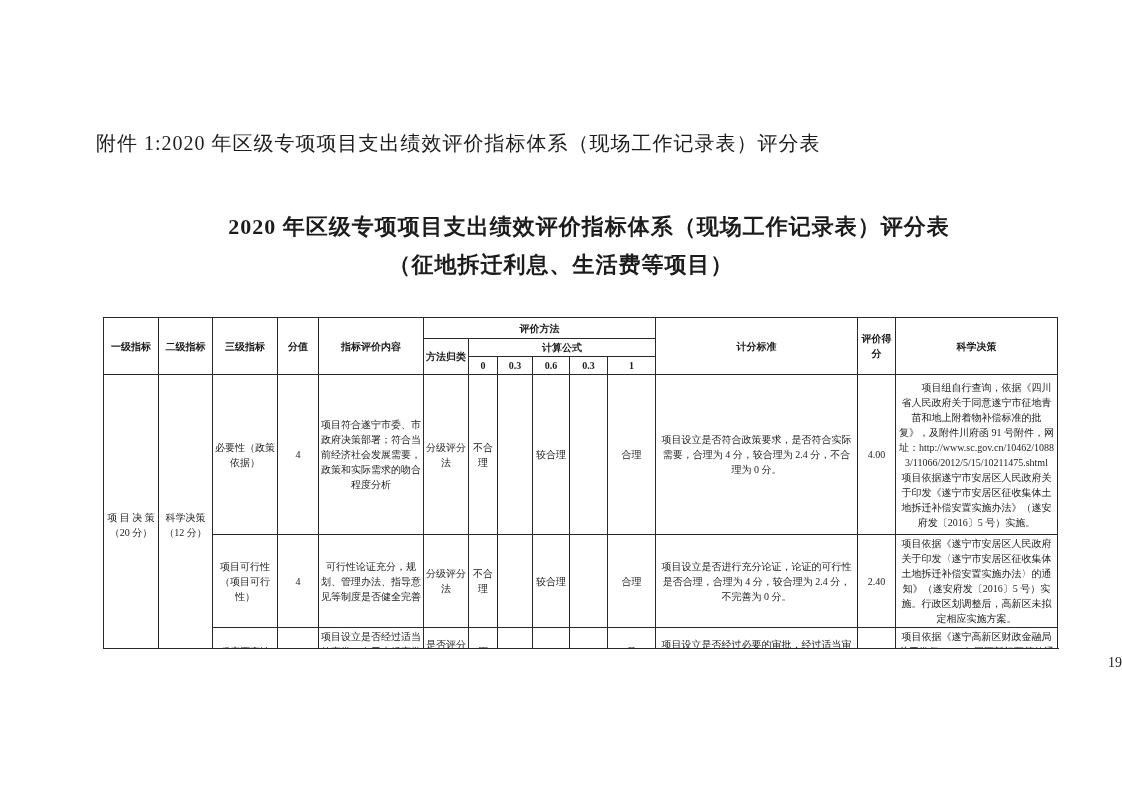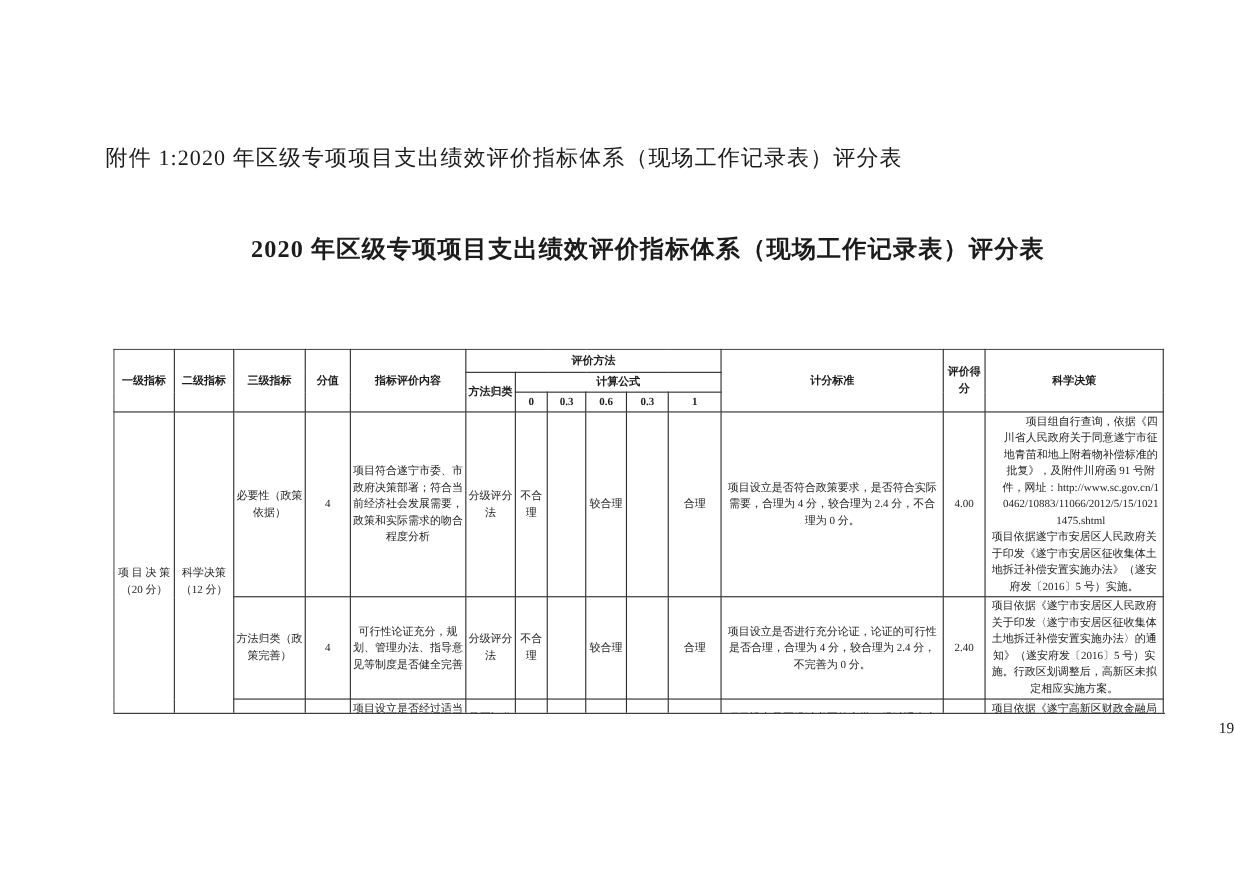--- a/index.html
+++ b/index.html
@@ -36,35 +36,36 @@
   td.hd-tight{font-weight:bold;font-size:10px;padding:1px 0;}
   tr.hr1{height:21px;}
   tr.hr2{height:18px;}
   tr.hr3{height:16px;}
   tr.dr1{height:160px;}
   tr.dr2{height:78px;}
   td.tight{padding:1px 0;}
   td.basis{
     text-align:justify;padding:2px 3px;vertical-align:middle;
   }
-  td.basis .indent{text-indent:2em;margin-left:12px;}
+  td.basis .indent{text-indent:2em;}
   .page-number{
     position:absolute;left:0;top:655px;width:1122px;text-align:right;
     font-size:14px;
   }
 </style>
 </head>
 <body>
 
 <div class="page">
 
   <div class="attachment-heading">附件 1:2020 年区级专项项目支出绩效评价指标体系（现场工作记录表）评分表</div>
 
   <div class="doc-title">2020 年区级专项项目支出绩效评价指标体系（现场工作记录表）评分表</div>
 
+  <div class="doc-subtitle">（征地拆迁利息、生活费等项目）</div>
 
   <div class="table-clip">
     <table class="score-table">
       <colgroup>
         <col style="width:55px">
           <col style="width:54px">
           <col style="width:65px">
         <col style="width:41px">
           <col style="width:105px">
           <col style="width:45px">
@@ -122,21 +123,21 @@
         <td class="tight">合理</td>
         <td>项目设立是否符合政策要求，是否符合实际需要，合理为 4 分，较合理为 2.4 分，不合理为 0 分。</td>
         <td class="tight">4.00</td>
         <td class="basis">
           <div class="indent">项目组自行查询，依据《四川省人民政府关于同意遂宁市征地青苗和地上附着物补偿标准的批复》，及附件川府函 91 号附件，网址：http://www.sc.gov.cn/10462/10883/11066/2012/5/15/10211475.shtml</div>
           <div>项目依据遂宁市安居区人民政府关于印发《遂宁市安居区征收集体土地拆迁补偿安置实施办法》（遂安府发〔2016〕5 号）实施。</div>
         </td>
       </tr>
 
       <tr class="dr2">
-        <td>方法归类（政策完善）</td>
+        <td>项目可行性（项目可行性）</td>
         <td>4</td>
         <td>可行性论证充分，规划、管理办法、指导意见等制度是否健全完善</td>
         <td class="tight">分级评分法</td>
         <td class="tight">不合理</td>
         <td class="tight"></td>
         <td class="tight">较合理</td>
         <td class="tight"></td>
         <td class="tight">合理</td>
         <td>项目设立是否进行充分论证，论证的可行性是否合理，合理为 4 分，较合理为 2.4 分，不完善为 0 分。</td>
         <td class="tight">2.40</td>

